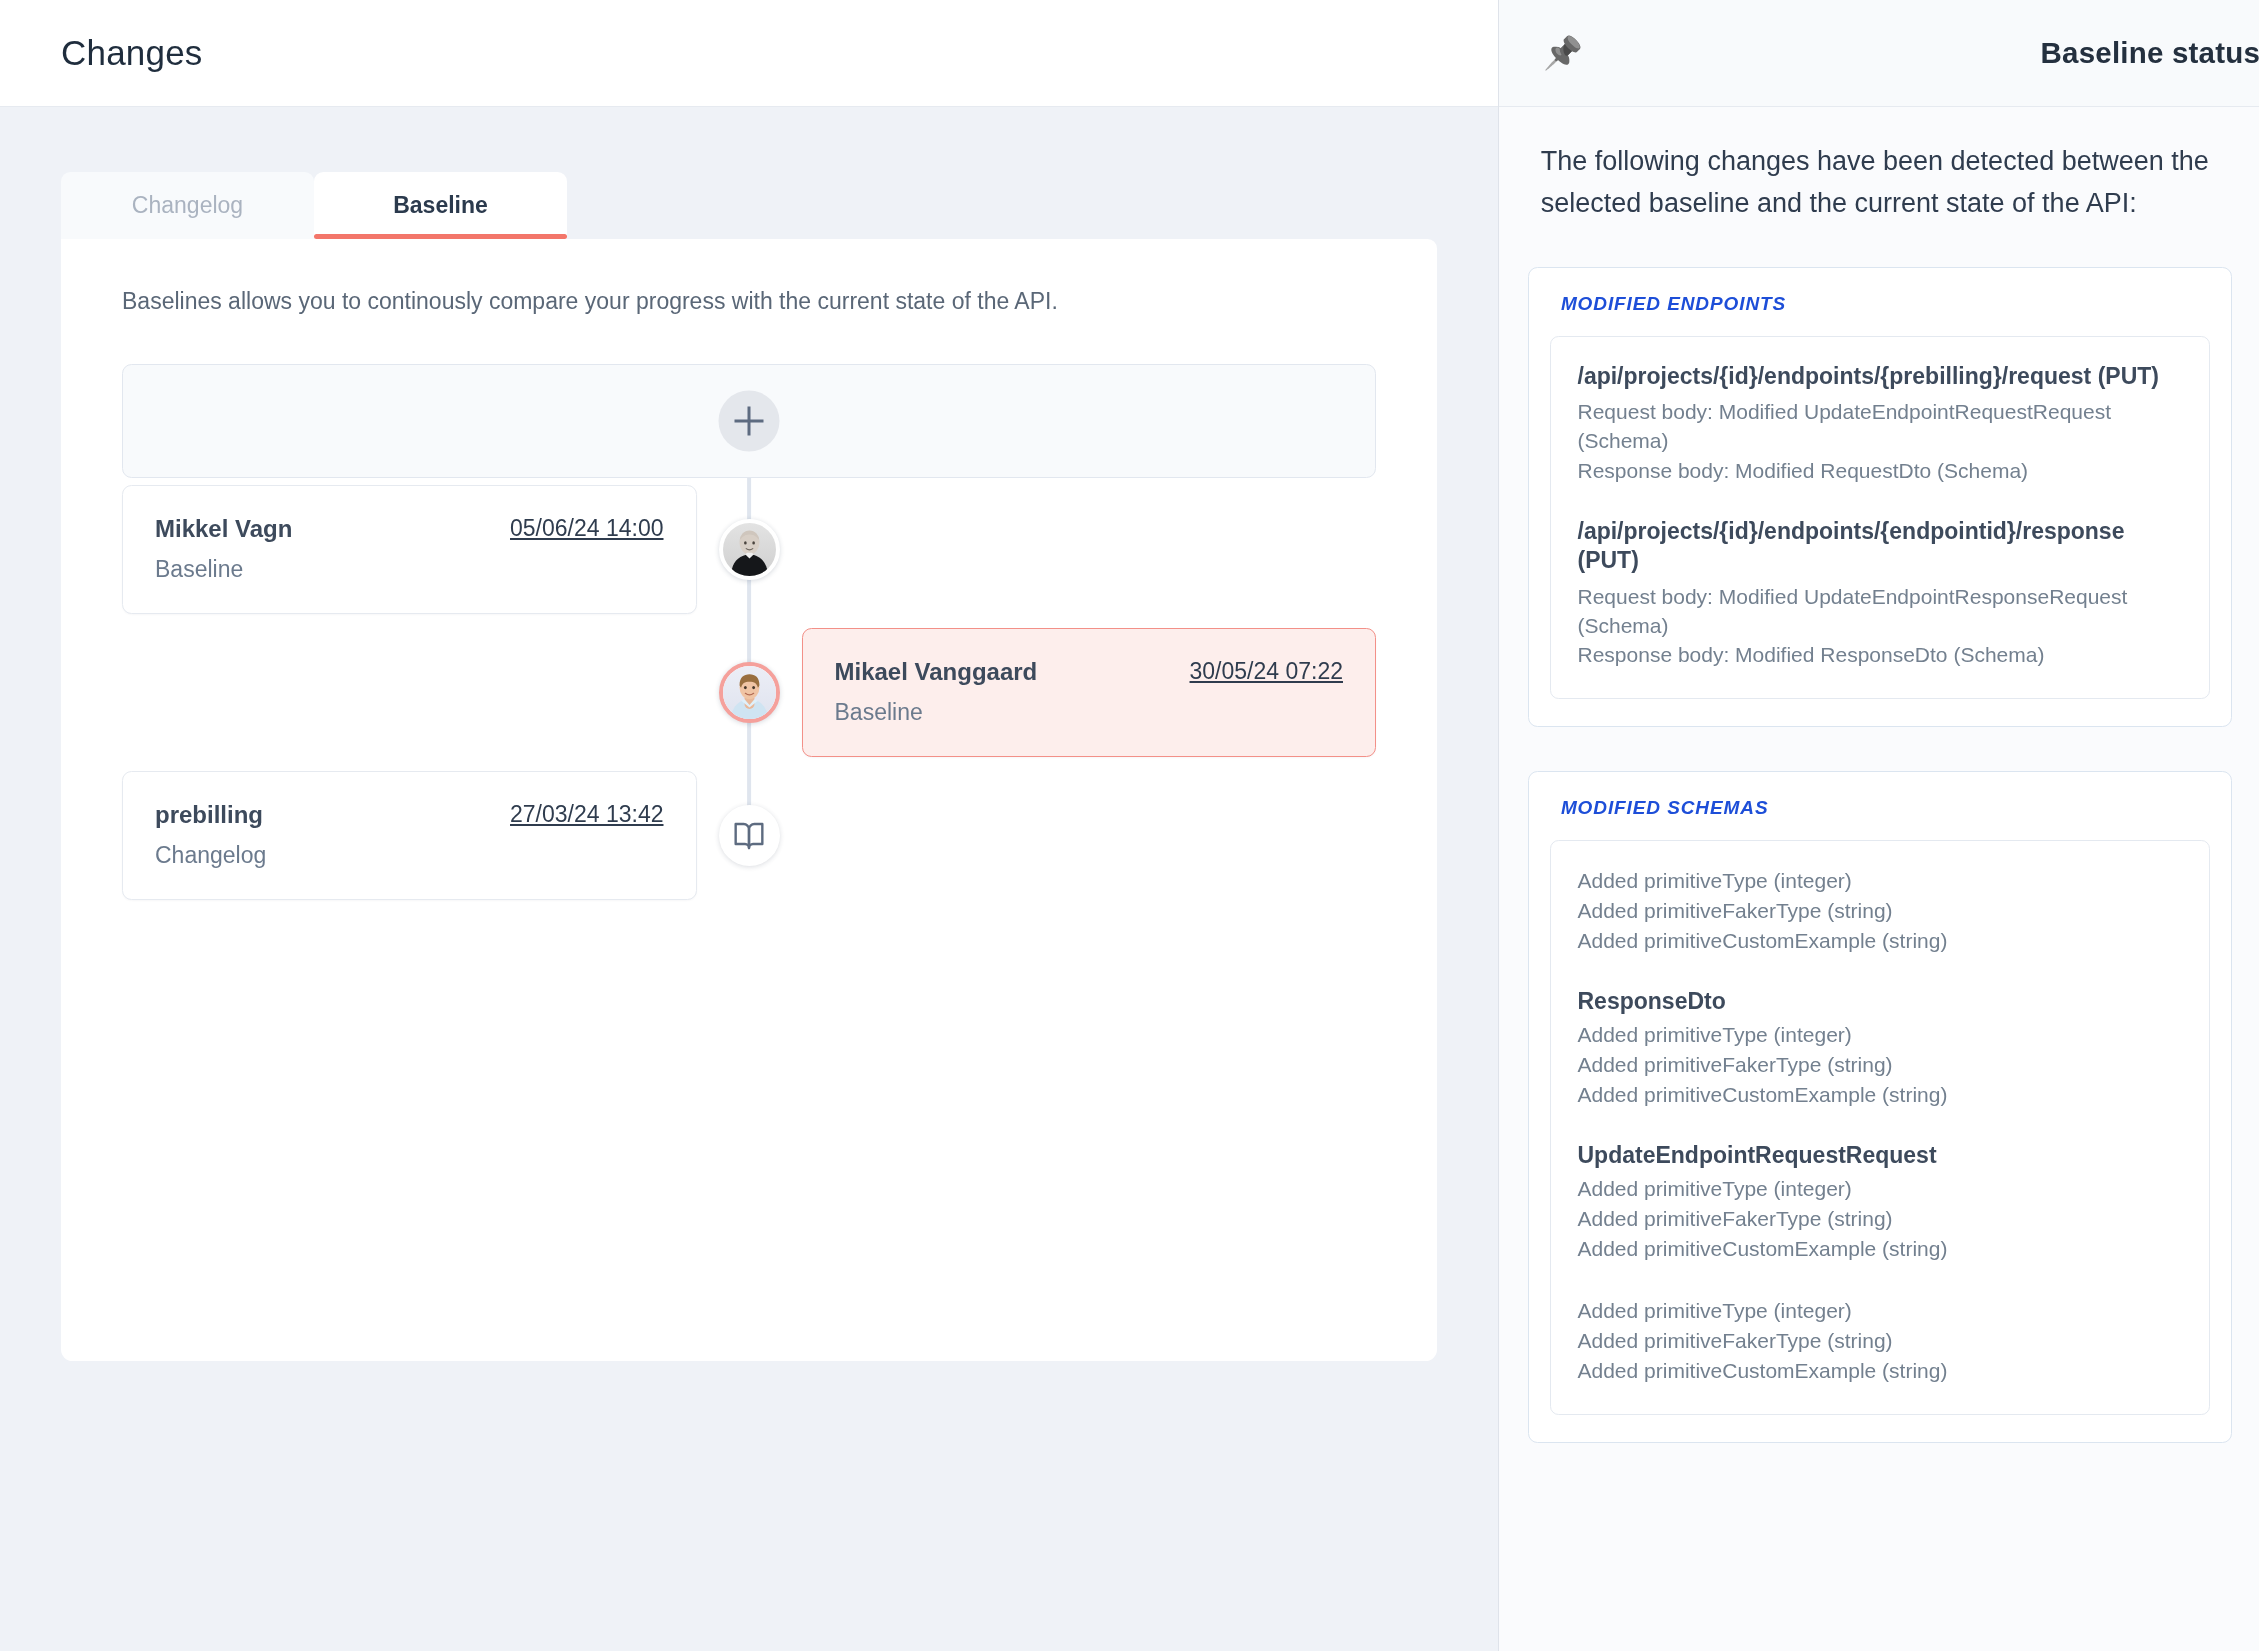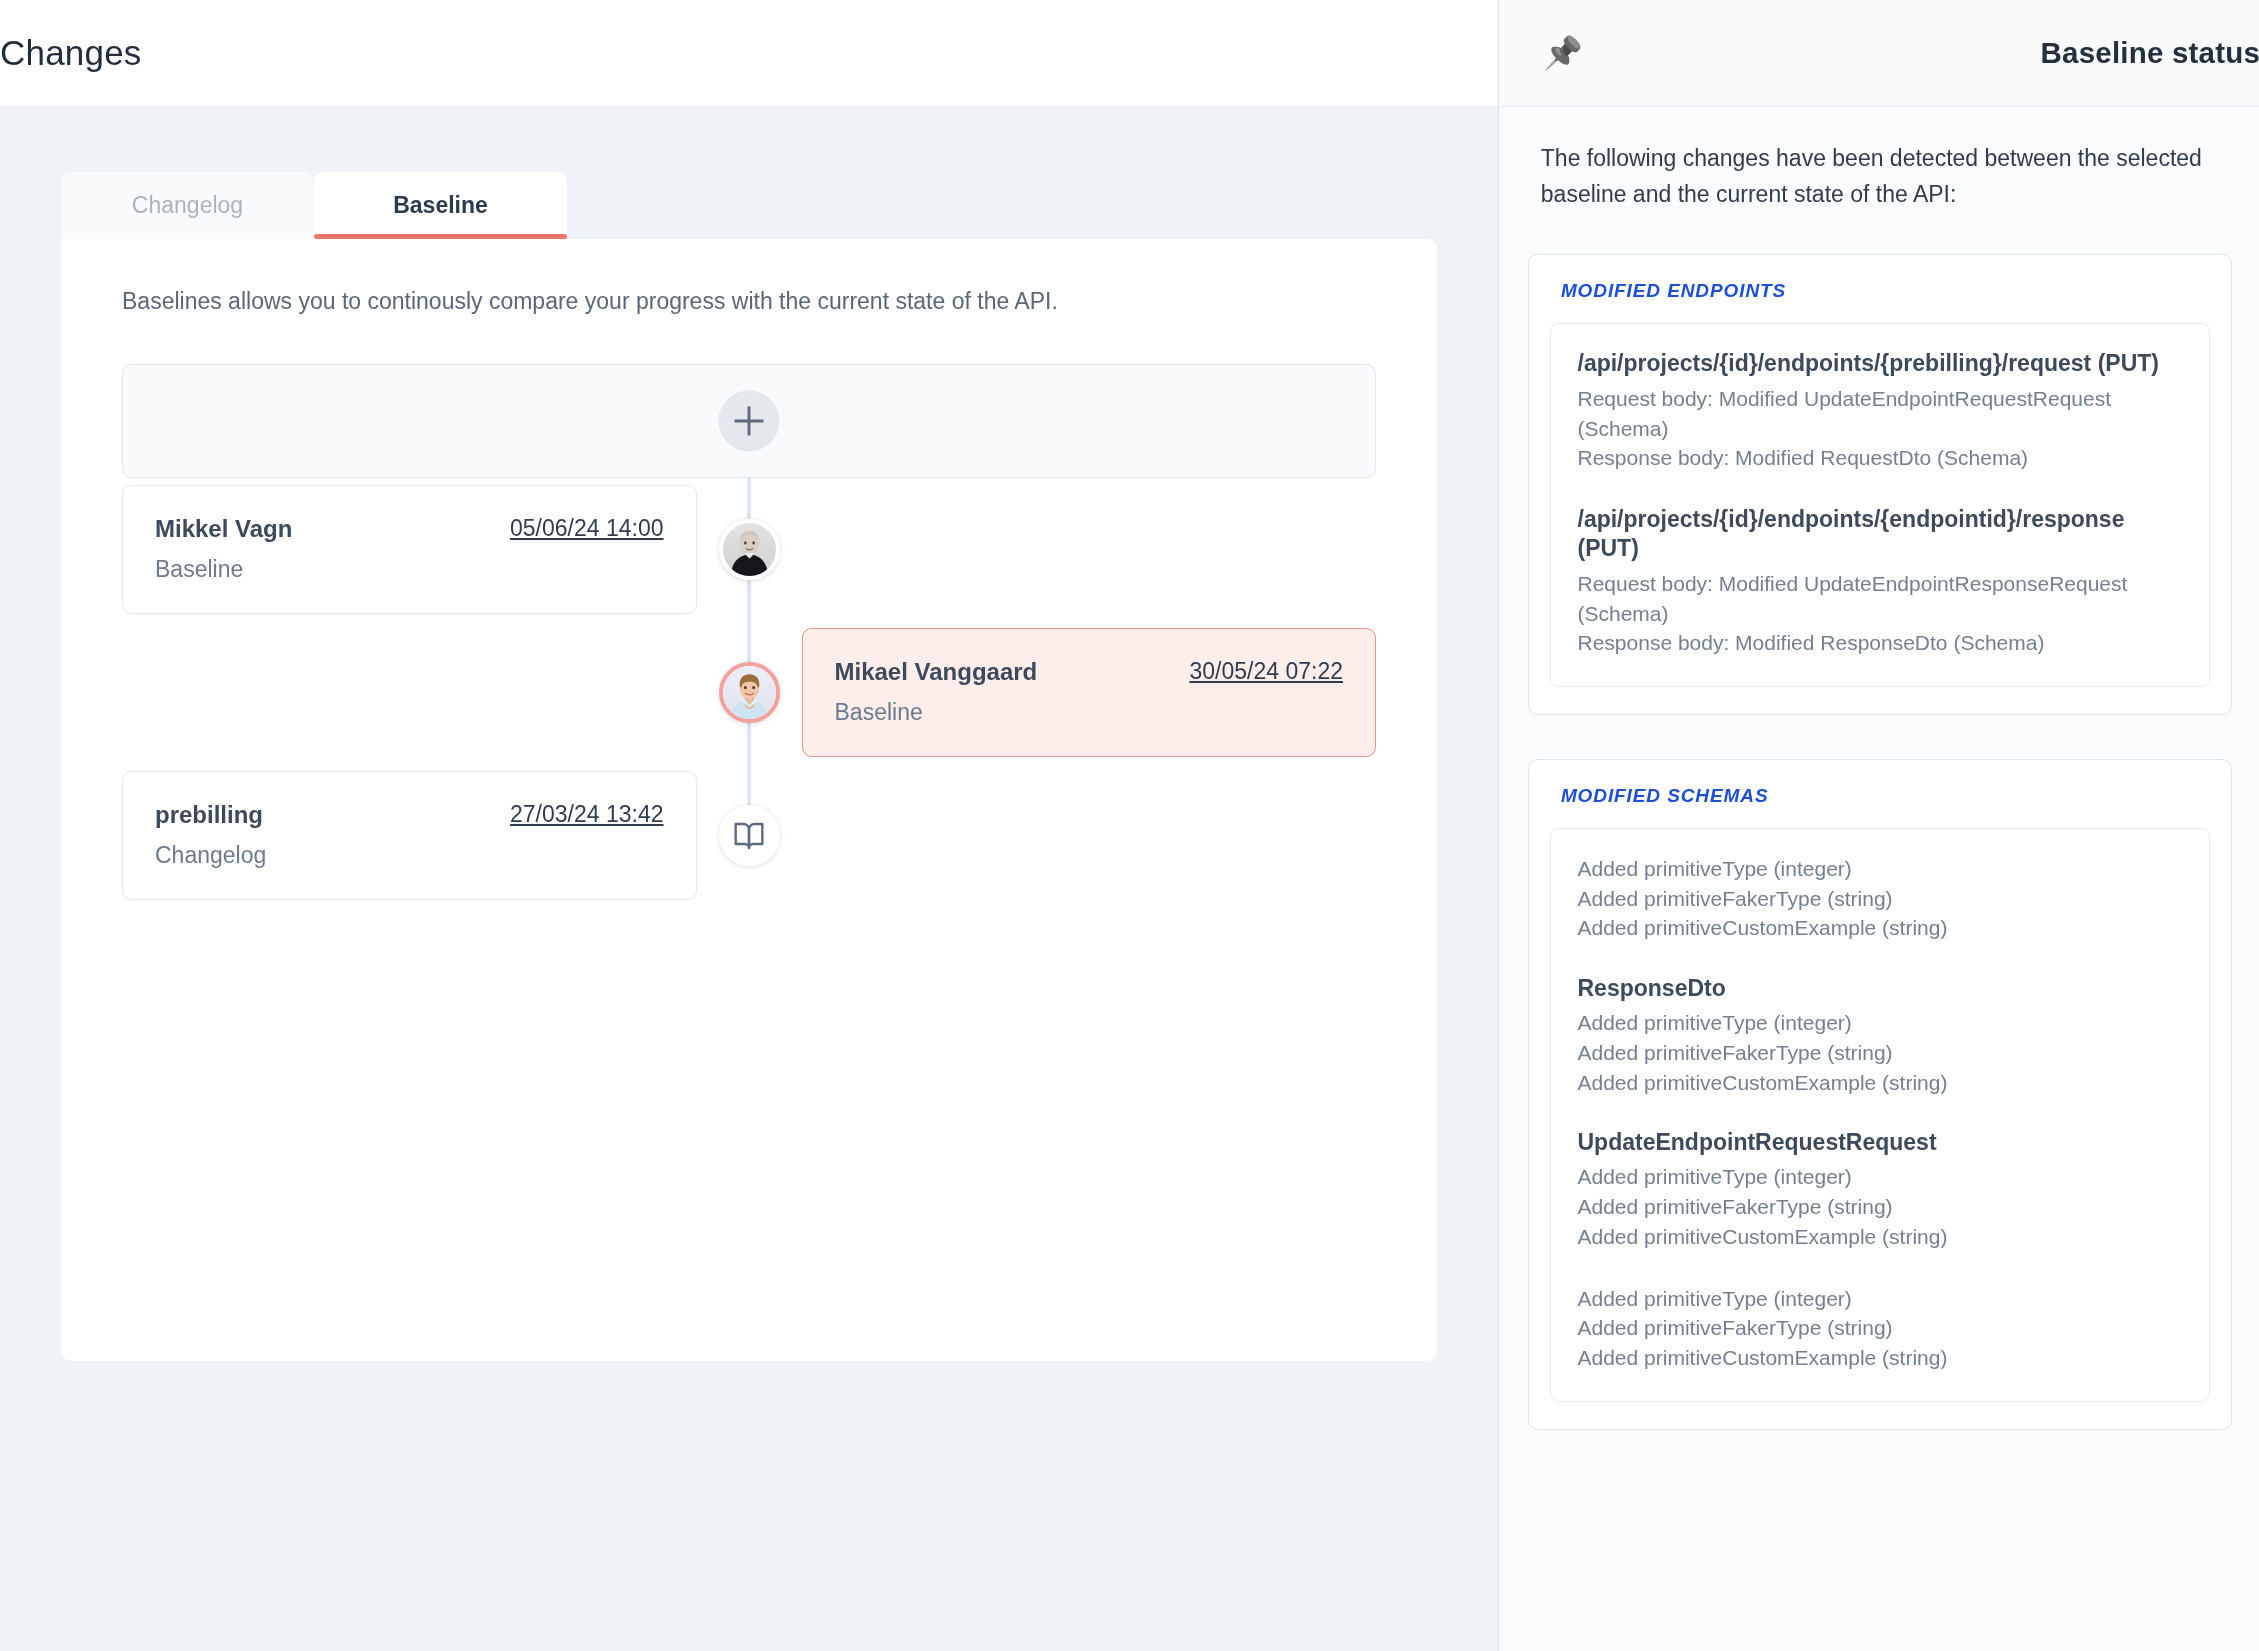--- a/index.html
+++ b/index.html
@@ -15,20 +15,21 @@
   .left {
     width: 1498px; height: 1651px;
     display: flex; flex-direction: column;
     background: #eff2f7;
   }
   .left-header {
     height: 107px; flex: 0 0 107px;
     background: #ffffff;
     border-bottom: 1px solid #e6eaf0;
     display: flex; align-items: center;
+    padding-left: 61px;
   }
   .page-title {
     font-size: 35px; font-weight: 400; color: #1f2d3d;
     letter-spacing: 0.2px;
   }
   .left-body { flex: 1; padding: 65px 61px 0 61px; overflow: hidden; }
 
   
   .tabs { display: flex; align-items: flex-end; }
   .tab {
@@ -134,21 +135,21 @@
     display: flex; align-items: center; position: relative;
   }
   .pin { position: absolute; left: 44px; font-size: 32px;
          filter: grayscale(1); cursor: pointer; line-height: 1; }
   .right-title {
     width: 100%; text-align: right; font-size: 29.5px;
     color: #24303f; font-weight: 700; letter-spacing: 0.2px;
   }
   .right-body { flex: 1; padding: 34px 28.5px 0 28.5px; overflow: hidden; }
   .right-intro {
-    font-size: 23px; color: #2f3c4e; line-height: 1.55;
+    font-size: 27px; color: #2f3c4e; line-height: 1.55;
     padding: 0 13.3px; margin-bottom: 42px;
   }
   .group {
     border: 1px solid #dbe5f0; border-radius: 9.5px;
     background: #ffffff; padding: 25px 21px 27px 21px;
     margin-bottom: 44px;
   }
   .group-title {
     font-size: 19px; font-weight: 700; color: #1d4ed8;
     letter-spacing: 0.9px; padding-left: 11.4px; margin-bottom: 21px; font-style: italic;

